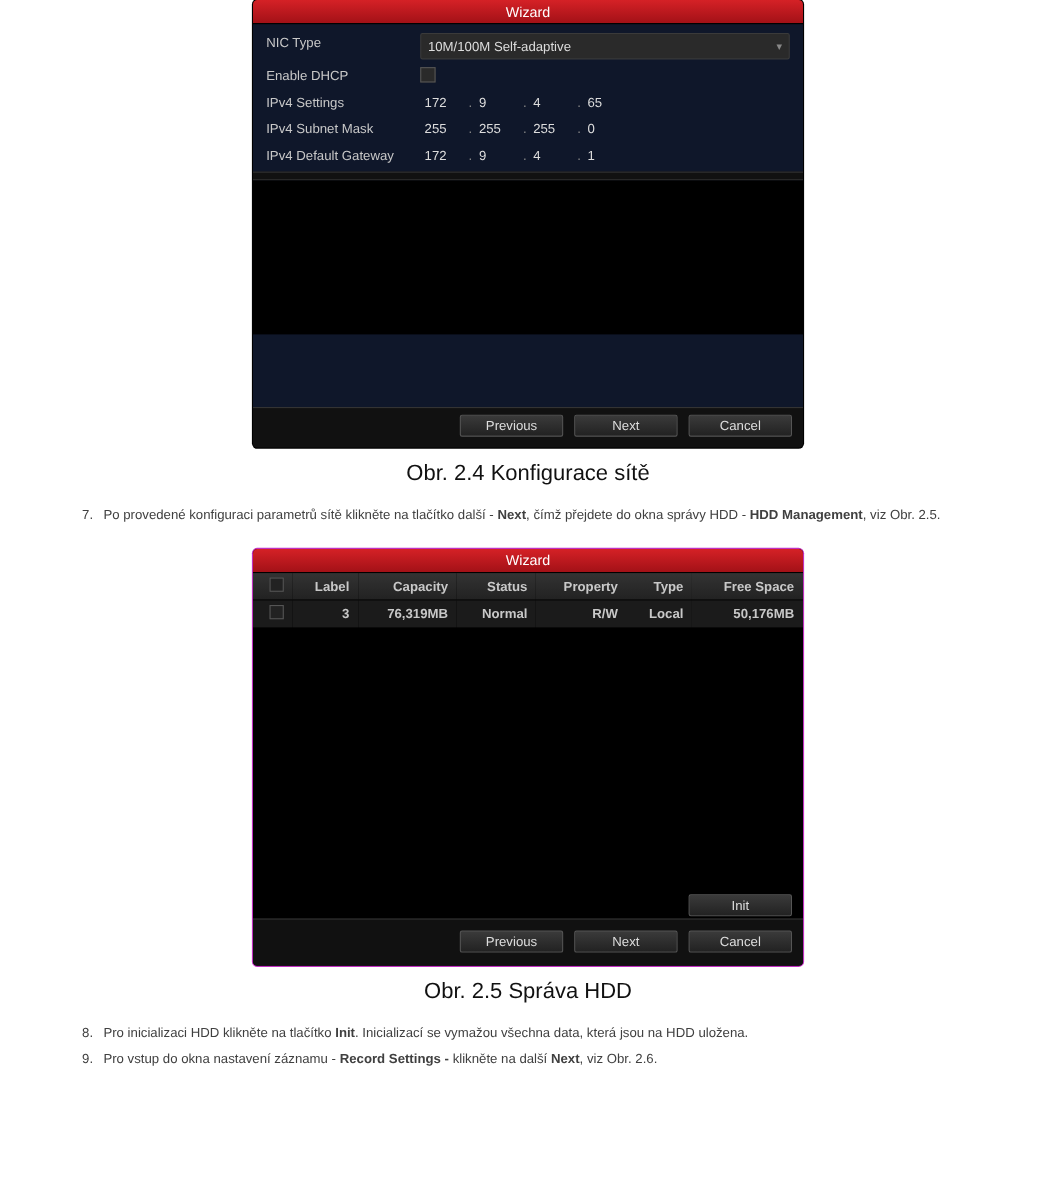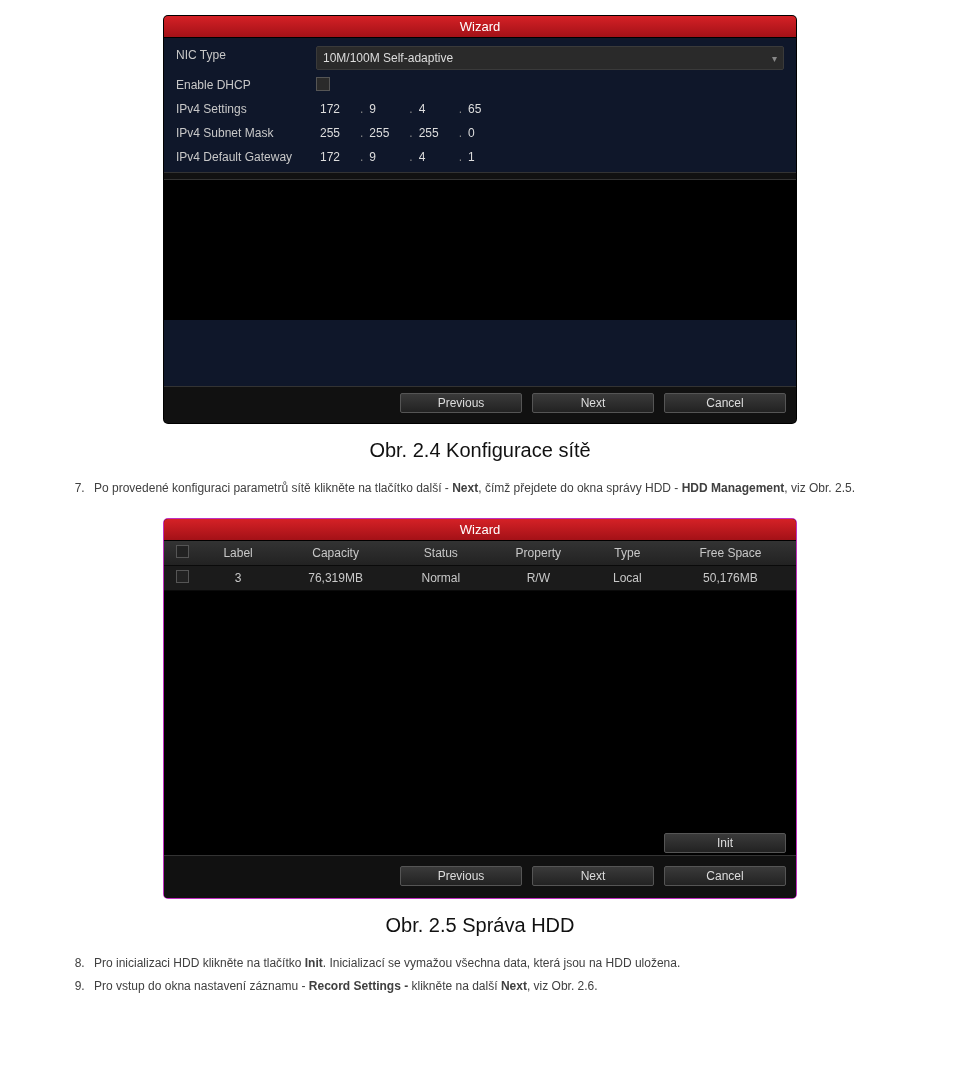--- a/index.html
+++ b/index.html
@@ -8,22 +8,22 @@
     background: #fff;
     font-family: Verdana, Arial, sans-serif;
     font-size: 14px;
     color: #000;
     width: 960px;
   }
   .page {
     width: 960px;
   }
   .wizard-shell {
-    width: 632px;
-    margin: 16px auto;
+    width: 500px;
+    margin: 0 auto;
     background: #000;
     border-radius: 4px;
     overflow: hidden;
     box-shadow: 0 0 0 1px #000;
   }
   .wizard-titlebar {
     background: linear-gradient(#d52126, #a31117);
     color: #fff;
     font-size: 13px;
     text-align: center;
@@ -101,21 +101,21 @@
     gap: 10px;
     padding: 6px 10px 10px 0;
     border-top: 1px solid #333;
   }
   .btn {
     background: linear-gradient(#3a3a3a, #222);
     color: #ddd;
     border: 1px solid #555;
     border-radius: 2px;
     font-size: 12px;
-    padding: 2px 14px;
+    padding: 2px 0;
     width: 92px;
     text-align: center;
     cursor: pointer;
   }
 
   
   .caption {
     text-align: center;
     font-family: Verdana, Arial, sans-serif;
     font-size: 20px;
@@ -138,25 +138,25 @@
   .wizard-shell.hdd {
     box-shadow: 0 0 0 1px #c030c0;
   }
   .hdd-table {
     width: 100%;
     border-collapse: collapse;
     font-size: 12px;
     color: #c8c8c8;
   }
   .hdd-table th, .hdd-table td {
-    text-align: center;
+    text-align: right;
     padding: 4px 8px;
     background: #1b1b1b;
     border-bottom: 1px solid #0a0a0a;
-    font-weight: normal;
+    font-weight: bold;
   }
   .hdd-table thead th {
     background: linear-gradient(#333, #222);
     color: #c8c8c8;
   }
   .hdd-body-filler {
     height: 236px;
     background: #000;
   }
   .hdd-init-row {

